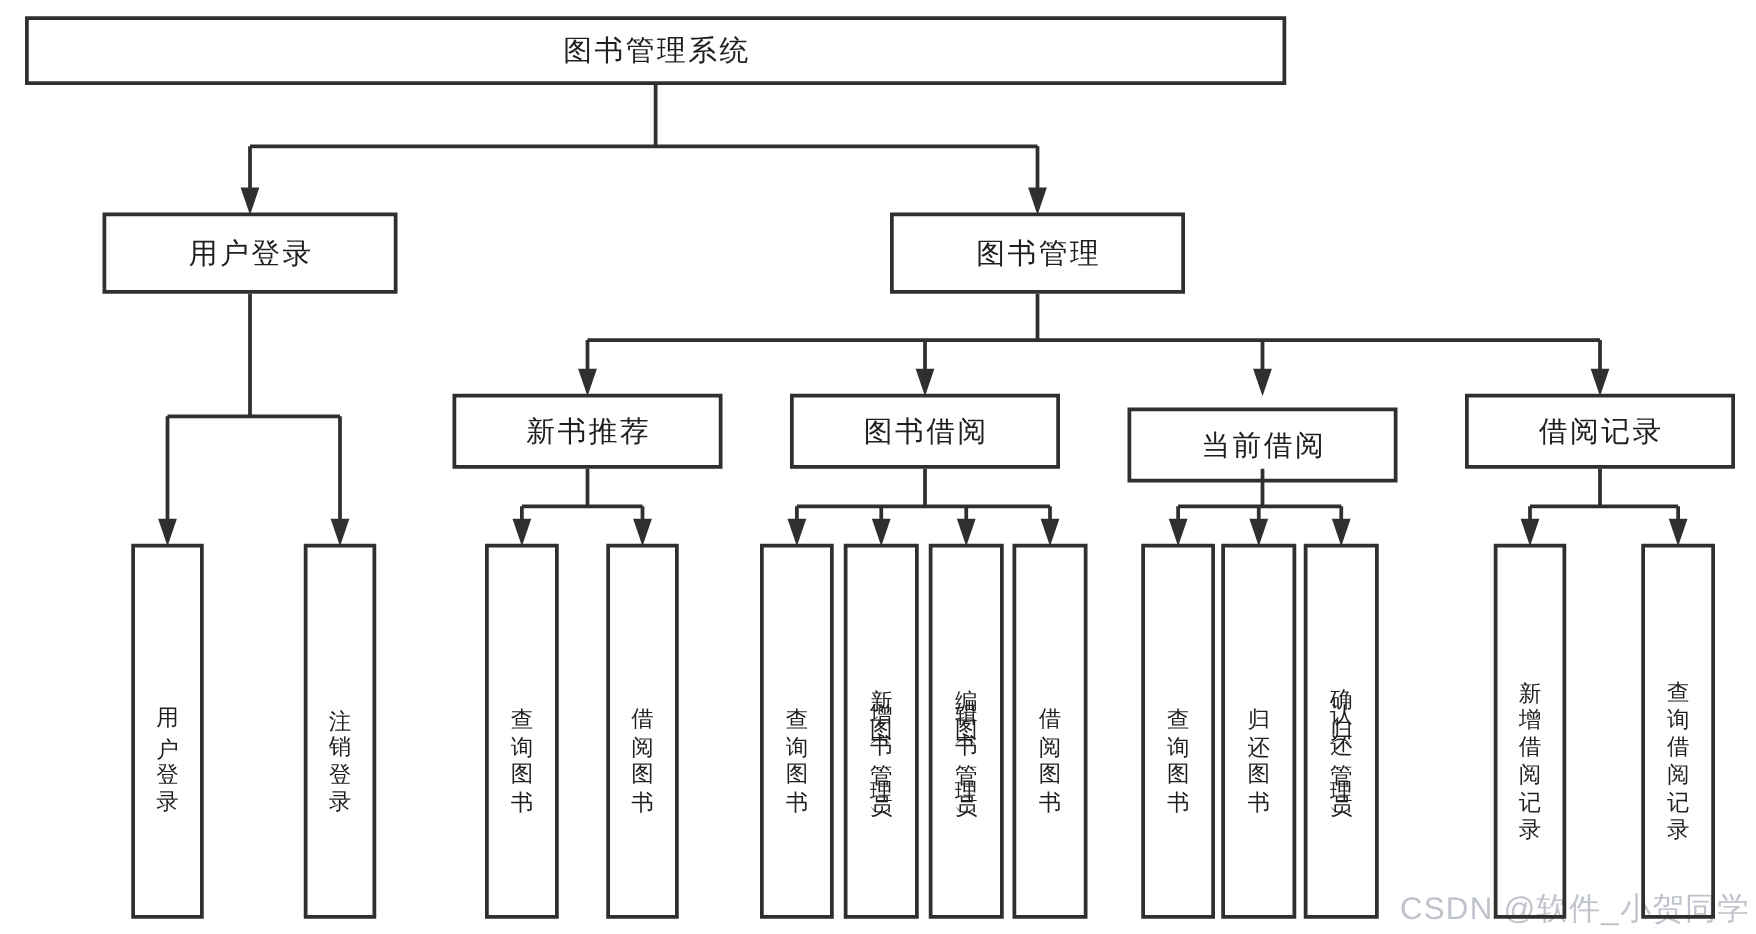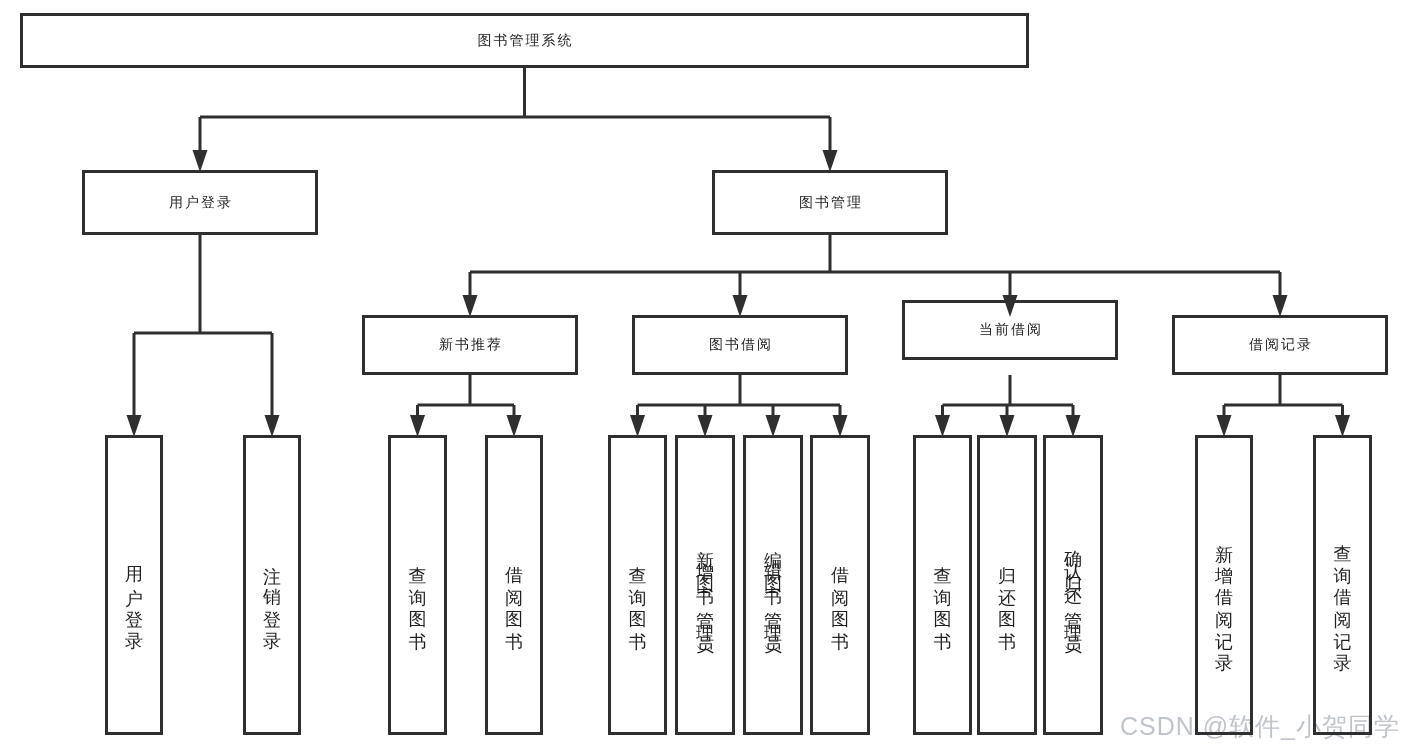--- a/index.html
+++ b/index.html
@@ -18,21 +18,21 @@
     position: absolute;
     box-sizing: border-box;
     border: 3px solid var(--line, #2f2f2f);
     background: transparent;
     display: flex;
     align-items: center;
     justify-content: center;
     color: var(--text, #1f1f1f);
   }
   .node .label {
-    font-size: 14px;
+    font-size: 23px;
     letter-spacing: 2px;
     padding-left: 2px;
     white-space: nowrap;
   }
   .node.v .label {
     writing-mode: vertical-rl;
     text-orientation: mixed;
     font-size: 18px;
     padding-left: 0;
     white-space: nowrap;
@@ -104,21 +104,21 @@
       </div>
       <div class="node" style="left: 712px; top: 170px; width: 236px; height: 65px; align-items: center;">
         <span class="label">图书管理</span>
       </div>
       <div class="node" style="left: 632px; top: 315px; width: 216px; height: 60px;">
         <span class="label">图书借阅</span>
       </div>
       <div class="node" style="left: 362px; top: 315px; width: 216px; height: 60px;">
         <span class="label">新书推荐</span>
       </div>
-      <div class="node" style="left: 902px; top: 300px; width: 216px; height: 60px;">
+      <div class="node" style="left: 902px; top: 326px; width: 216px; height: 60px;">
         <span class="label">当前借阅</span>
       </div>
       <div class="node" style="left: 1172px; top: 315px; width: 216px; height: 60px;">
         <span class="label">借阅记录</span>
       </div>
       <div class="node v" style="left: 105px; top: 435px; width: 58px; height: 300px;">
         <span class="label" style="letter-spacing: 22px; padding-top: 22px;">用户登录</span>
       </div>
       <div class="node v" style="left: 243px; top: 435px; width: 58px; height: 300px;">
         <span class="label" style="letter-spacing: 22px; padding-top: 22px;">注销登录</span>

